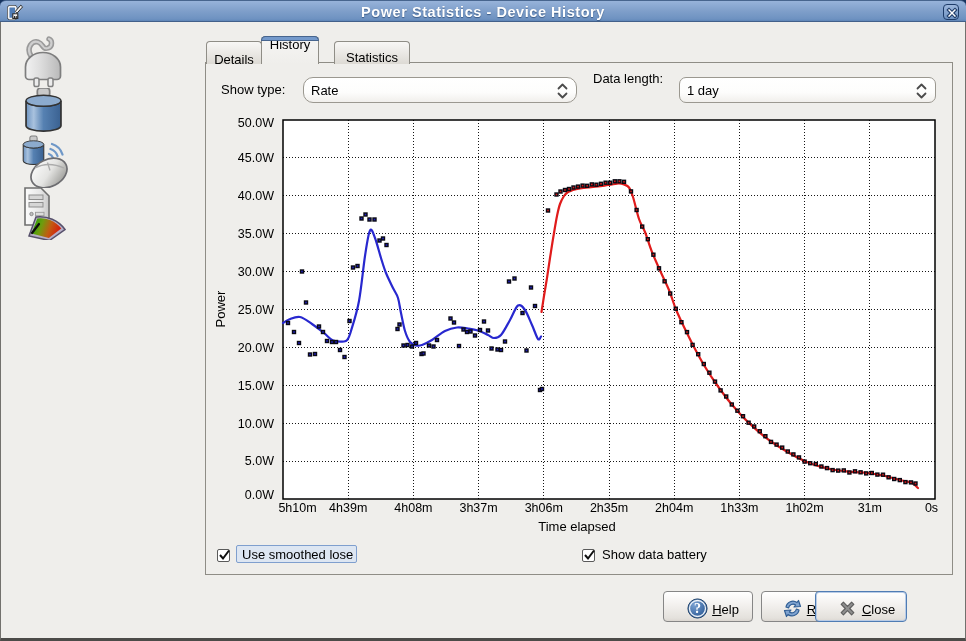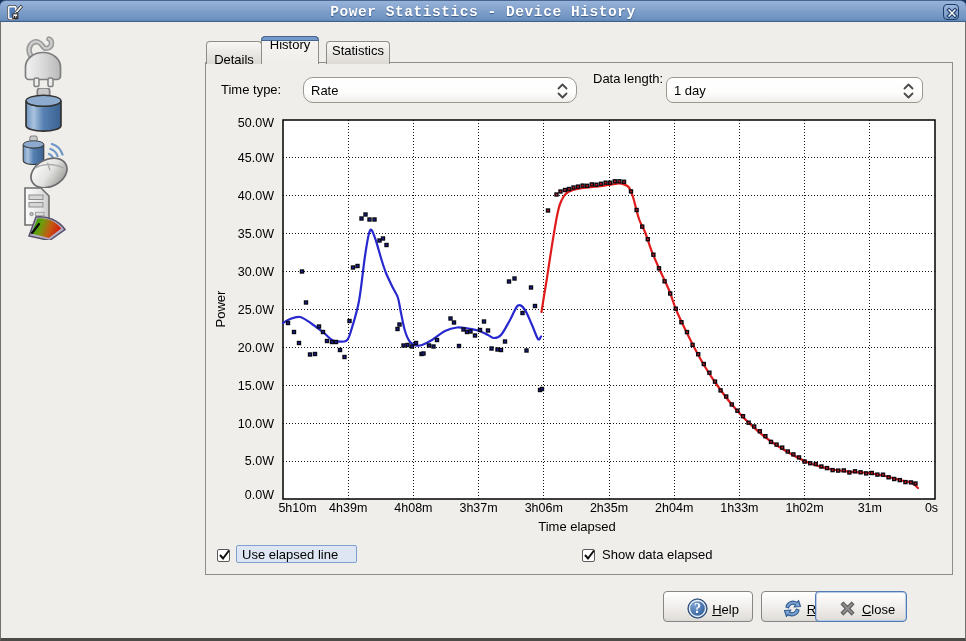--- a/index.html
+++ b/index.html
@@ -1,18 +1,18 @@
 <!DOCTYPE html>
 <html><head><meta charset="utf-8"><style>
 * { margin:0; padding:0; box-sizing:border-box; }
 body { width:966px; height:641px; font-family:"Liberation Sans", sans-serif; font-size:13px; color:#000; background:#16335e; overflow:hidden; }
 #win { position:absolute; left:0; top:0; width:966px; height:641px; }
 #titlebar { position:absolute; left:0; top:0; width:966px; height:22px;
  background:linear-gradient(#97b3da, #7f9fca 50%, #6e92c1 90%, #5f85b7);
- border-radius:6px 6px 0 0; border-top:1px solid #47658e; border-bottom:1px solid #42608a;font-family:Liberation Mono, monospace; }
+ border-radius:6px 6px 0 0; border-top:1px solid #47658e; border-bottom:1px solid #42608a; }
 #title { position:absolute; width:100%; text-align:center; top:2.5px; font-size:14.5px; letter-spacing:0.55px; font-weight:bold; color:#fff; text-shadow:0 1px 1px #3a5a85; }
 #closebtn { position:absolute; right:7px; top:3px; width:16px; height:16px; border:1px solid #1e3c69; border-radius:4px; background:linear-gradient(#9db7dc,#6f93c2); }
 #body { position:absolute; left:0; top:22px; width:966px; height:619px; background:#efeeeb; border-left:1px solid #72716d; border-right:1px solid #72716d; border-bottom:3px solid #4c4b48; }
 #list { position:absolute; left:17px; top:12px; width:182px; height:545px; background:#fff; border:1px solid #8f8d86; }
 .row { position:absolute; left:1px; width:180px; height:50px; }
 .rowtext { position:absolute; left:51px; top:17px; font-size:13px; }
 #sel { position:absolute; left:1px; top:52px; width:180px; height:49px; background:linear-gradient(#7d9ac6,#6e8db9); }
 #notebook { position:absolute; left:204px; top:40px; width:748px; height:513px; background:#efeeeb; border:1px solid #8f8d86; }
 .tab { position:absolute; font-size:13px; text-align:center; border:1px solid #8f8d86; border-bottom:none; border-radius:4px 4px 0 0; background:linear-gradient(#f8f7f5,#dddad4); }
 #tabactive { position:absolute; left:55px; top:-27px; width:58px; height:28px; background:linear-gradient(#f6f5f3,#efeeeb); border:1px solid #8f8d86; border-bottom:none; border-radius:4.5px 4.5px 0 0; text-align:center; z-index:3; }
@@ -99,35 +99,35 @@
 <rect x="7" y="14.5" width="14" height="4.5" fill="#d6d6d6" stroke="#8f8f8f" stroke-width="1"></rect>
 <circle cx="9.5" cy="26" r="1.7" fill="#c0c0c0" stroke="#878787" stroke-width="0.9"></circle>
 <rect x="13.5" y="24.3" width="8.5" height="3.4" fill="#dcdcdc" stroke="#9a9a9a" stroke-width="0.9"></rect>
 <path d="M7 48 l7 -19 a31 31 0 0 1 29 12.5 l-15.5 11 z" fill="#b7aec6" stroke="#56506b" stroke-width="1.5"></path>
 <path d="M9.5 45.5 l5.8 -15 a26 26 0 0 1 24 10 l-12.5 9.5 z" fill="url(#fan)"></path>
 <path d="M10 45 l7 -9" stroke="#0c0c0c" stroke-width="2.2" stroke-linecap="round"></path>
 </g>
 </svg>
   <div id="notebook">
     <div class="tab" style="left:0px;top:-22px;width:56px;height:23px;padding-top:10px">Details</div>
-    <div class="tab" style="left:120px;top:-22px;width:64px;height:23px;padding-top:1px">Statistics</div>
+    <div class="tab" style="left:128px;top:-22px;width:76px;height:23px;padding-top:8px">Statistics</div>
     <div id="tabactive">
           <div class="cap"></div>
           <div style="margin-top:0">History</div>
         </div>
-    <div style="position:absolute;left:15px;top:19px">Time type:</div>
+    <div style="position:absolute;left:15px;top:19px">Show type:</div>
     <div style="position:absolute;left:97px;top:14px;width:274px;height:26px;background:linear-gradient(#ffffff,#fdfdfc 60%,#f1efec);border:1px solid #9b9890;border-radius:10px;box-sizing:border-box">
 <span style="position:absolute;left:7px;top:5px;font-size:13px">Rate</span>
 <svg width="11" height="16" viewBox="0 0 11 16" style="position:absolute;right:8px;top:5px">
 <path d="M1.5 5.5 L5.5 1.5 L9.5 5.5" fill="none" stroke="#4a4a4a" stroke-width="1.8" stroke-linejoin="round" stroke-linecap="round"></path>
 <path d="M1.5 10.5 L5.5 14.5 L9.5 10.5" fill="none" stroke="#4a4a4a" stroke-width="1.8" stroke-linejoin="round" stroke-linecap="round"></path>
 </svg>
 </div>
     <div style="position:absolute;left:387px;top:8px">Data length:</div>
-    <div style="position:absolute;left:460px;top:14px;width:257px;height:26px;background:linear-gradient(#ffffff,#fdfdfc 60%,#f1efec);border:1px solid #9b9890;border-radius:7px;box-sizing:border-box">
+    <div style="position:absolute;left:473px;top:14px;width:257px;height:26px;background:linear-gradient(#ffffff,#fdfdfc 60%,#f1efec);border:1px solid #9b9890;border-radius:7px;box-sizing:border-box">
 <span style="position:absolute;left:7px;top:5px;font-size:13px">1 day</span>
 <svg width="11" height="16" viewBox="0 0 11 16" style="position:absolute;right:8px;top:5px">
 <path d="M1.5 5.5 L5.5 1.5 L9.5 5.5" fill="none" stroke="#4a4a4a" stroke-width="1.8" stroke-linejoin="round" stroke-linecap="round"></path>
 <path d="M1.5 10.5 L5.5 14.5 L9.5 10.5" fill="none" stroke="#4a4a4a" stroke-width="1.8" stroke-linejoin="round" stroke-linecap="round"></path>
 </svg>
 </div>
     <svg width="746" height="478" viewBox="205 62 746 478" style="position:absolute;left:1px;top:0px">
     <rect x="281" y="119" width="652" height="379" fill="#ffffff"></rect>
 <g stroke="#161616" stroke-width="1" stroke-dasharray="1 2" shape-rendering="crispEdges">
             <line x1="346.2" y1="119" x2="346.2" y2="498"></line>
@@ -434,27 +434,27 @@
             <text x="575" y="530" text-anchor="middle" font-size="13px">Time elapsed</text>
             <text x="223" y="308" text-anchor="middle" font-size="13px" transform="rotate(-90 223 308)">Power</text>
           </g>
     </svg>
     <div style="position:absolute;left:11px;top:486px;width:13px;height:13px;background:#fff;border:1px solid #5a5a5a;border-radius:2px">
 <svg width="15" height="15" viewBox="0 0 15 15" style="position:absolute;left:-1px;top:-2px">
 <path d="M3 7 L6 10.5 L12 2.5" fill="none" stroke="#101010" stroke-width="2"></path>
 </svg>
         </div>
     <div style="position:absolute;left:30px;top:482px;width:121px;height:18px;background:#dde6f2;border:1px solid #7f9fce;border-radius:2px"></div>
-    <div style="position:absolute;left:36px;top:484px;font-size:13px">Use elapsed line</div>
+    <div style="position:absolute;left:36px;top:484px;font-size:13px">Use smoothed lose</div>
     <div style="position:absolute;left:376px;top:486px;width:13px;height:13px;background:#fff;border:1px solid #5a5a5a;border-radius:2px">
 <svg width="15" height="15" viewBox="0 0 15 15" style="position:absolute;left:-1px;top:-2px">
 <path d="M3 7 L6 10.5 L12 2.5" fill="none" stroke="#101010" stroke-width="2"></path>
 </svg>
         </div>
-    <div style="position:absolute;left:396px;top:484px;font-size:13px">Show data elapsed</div>
+    <div style="position:absolute;left:396px;top:484px;font-size:13px">Show data battery</div>
   </div>
   <div class="btn" style="left:662px;width:90px"><svg width="21" height="21" viewBox="0 0 21 21" style="vertical-align:-5px;margin-right:4px">
 <defs>
             <radialGradient id="hg" cx="0.35" cy="0.3" r="0.9">
 <stop offset="0" stop-color="#7ba2d3"></stop>
               <stop offset="0.6" stop-color="#3f6ca5"></stop>
               <stop offset="1" stop-color="#2c5a96"></stop>
             </radialGradient>
           </defs>
 <circle cx="10.5" cy="10.5" r="9.6" fill="url(#hg)"></circle>

